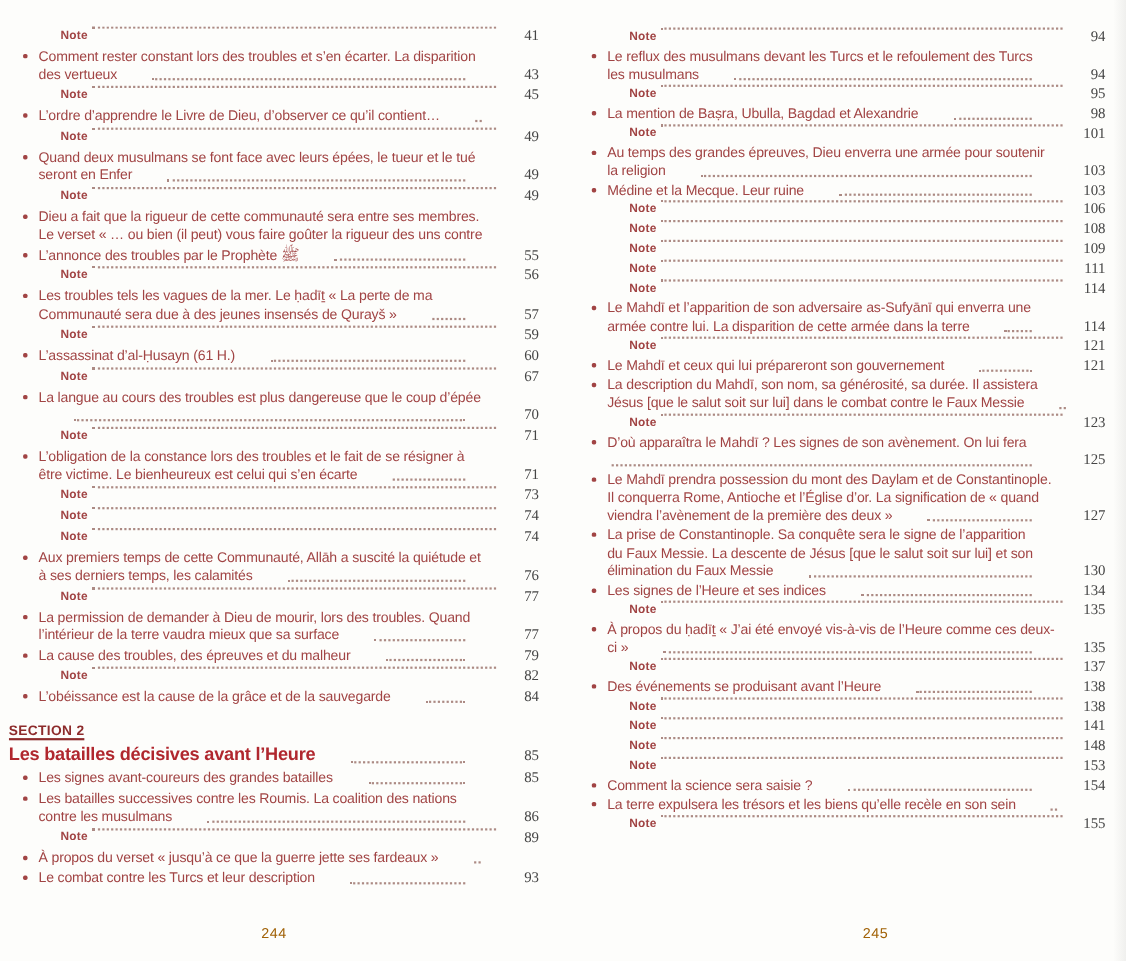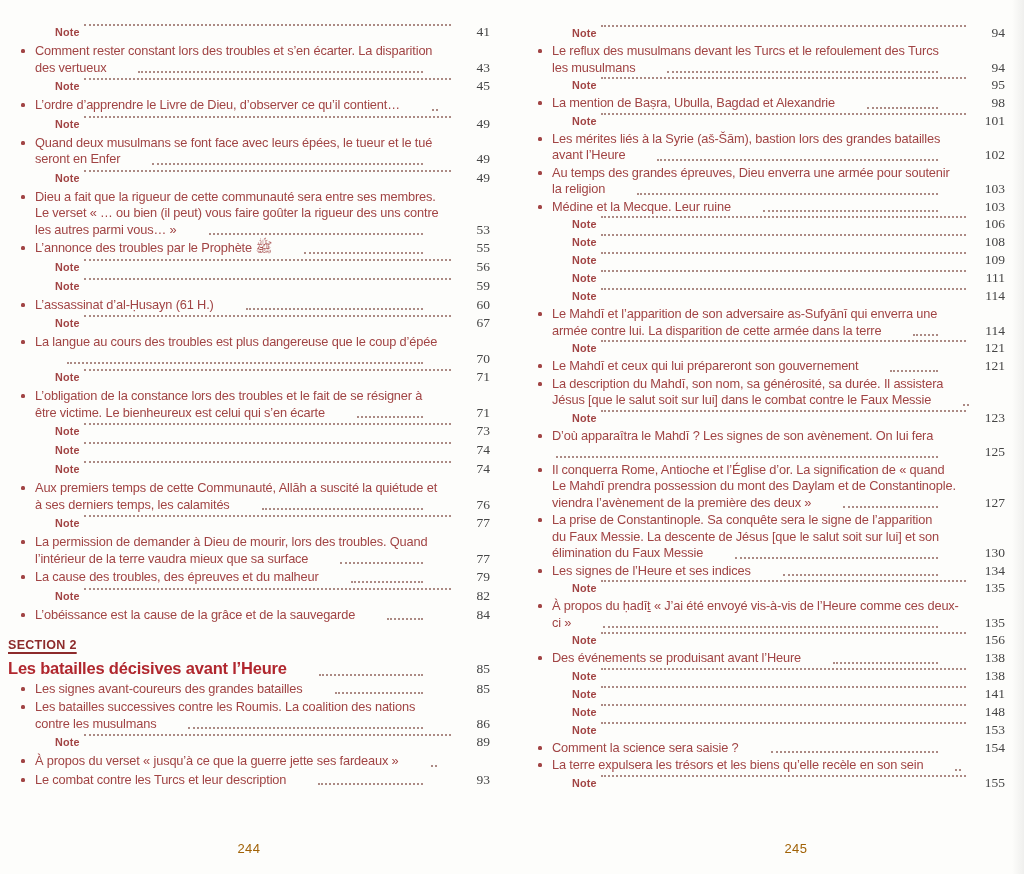--- a/index.html
+++ b/index.html
@@ -116,38 +116,42 @@
       </div>
       <div class="entry note">
         <span class="note-label">Note</span>
         <span class="leader"></span>
         <span class="pg">49</span>
       </div>
       <div class="entry item">
         <span class="bullet"></span>
         <div class="line">Dieu a fait que la rigueur de cette communauté sera entre ses membres.</div>
         <div class="line">Le verset « … ou bien (il peut) vous faire goûter la rigueur des uns contre</div>
-        <div class="line last ">
-          <span class="txt">les autres parmi vous… »</span>
-          <span class="leader"></span>
-          <span class="pg">53</span>
-        </div>
       </div>
       <div class="entry item">
         <span class="bullet"></span>
         <div class="line last ">
           <span class="txt">L’annonce des troubles par le Prophète <span class="honorific">ﷺ</span></span>
           <span class="leader"></span>
           <span class="pg">55</span>
         </div>
       </div>
       <div class="entry note">
         <span class="note-label">Note</span>
         <span class="leader"></span>
         <span class="pg">56</span>
+      </div>
+      <div class="entry item">
+        <span class="bullet"></span>
+        <div class="line">Les troubles tels les vagues de la mer. Le ḥadīṯ « La perte de ma</div>
+        <div class="line last ">
+          <span class="txt">Communauté sera due à des jeunes insensés de Qurayš »</span>
+          <span class="leader"></span>
+          <span class="pg">57</span>
+        </div>
       </div>
       <div class="entry note">
         <span class="note-label">Note</span>
         <span class="leader"></span>
         <span class="pg">59</span>
       </div>
       <div class="entry item">
         <span class="bullet"></span>
         <div class="line last ">
           <span class="txt">L’assassinat d’al-Ḥusayn (61 H.)</span>
@@ -320,29 +324,20 @@
           <span class="pg">98</span>
         </div>
       </div>
       <div class="entry note">
         <span class="note-label">Note</span>
         <span class="leader"></span>
         <span class="pg">101</span>
       </div>
       <div class="entry item">
         <span class="bullet"></span>
-        <div class="line">Les mérites liés à la Syrie (aš-Šām), bastion lors des grandes batailles</div>
-        <div class="line last ">
-          <span class="txt">avant l’Heure</span>
-          <span class="leader"></span>
-          <span class="pg">102</span>
-        </div>
-      </div>
-      <div class="entry item">
-        <span class="bullet"></span>
         <div class="line">Au temps des grandes épreuves, Dieu enverra une armée pour soutenir</div>
         <div class="line last ">
           <span class="txt">la religion</span>
           <span class="leader"></span>
           <span class="pg">103</span>
         </div>
       </div>
       <div class="entry item">
         <span class="bullet"></span>
         <div class="line last ">
@@ -415,22 +410,22 @@
       <div class="entry item">
         <span class="bullet"></span>
         <div class="line">D’où apparaîtra le Mahdī ? Les signes de son avènement. On lui fera</div>
         <div class="line last ">
           <span class="leader"></span>
           <span class="pg">125</span>
         </div>
       </div>
       <div class="entry item">
         <span class="bullet"></span>
+        <div class="line">Le Mahdī prendra possession du mont des Daylam et de Constantinople.</div>
         <div class="line">Il conquerra Rome, Antioche et l’Église d’or. La signification de « quand</div>
-        <div class="line">Le Mahdī prendra possession du mont des Daylam et de Constantinople.</div>
         <div class="line last ">
           <span class="txt">viendra l’avènement de la première des deux »</span>
           <span class="leader"></span>
           <span class="pg">127</span>
         </div>
       </div>
       <div class="entry item">
         <span class="bullet"></span>
         <div class="line">La prise de Constantinople. Sa conquête sera le signe de l’apparition</div>
         <div class="line">du Faux Messie. La descente de Jésus [que le salut soit sur lui] et son</div>
@@ -458,21 +453,21 @@
         <div class="line">À propos du ḥadīṯ « J’ai été envoyé vis-à-vis de l’Heure comme ces deux-</div>
         <div class="line last ">
           <span class="txt">ci »</span>
           <span class="leader"></span>
           <span class="pg">135</span>
         </div>
       </div>
       <div class="entry note">
         <span class="note-label">Note</span>
         <span class="leader"></span>
-        <span class="pg">156</span>
+        <span class="pg">137</span>
       </div>
       <div class="entry item">
         <span class="bullet"></span>
         <div class="line last ">
           <span class="txt">Des événements se produisant avant l’Heure</span>
           <span class="leader"></span>
           <span class="pg">138</span>
         </div>
       </div>
       <div class="entry note">

